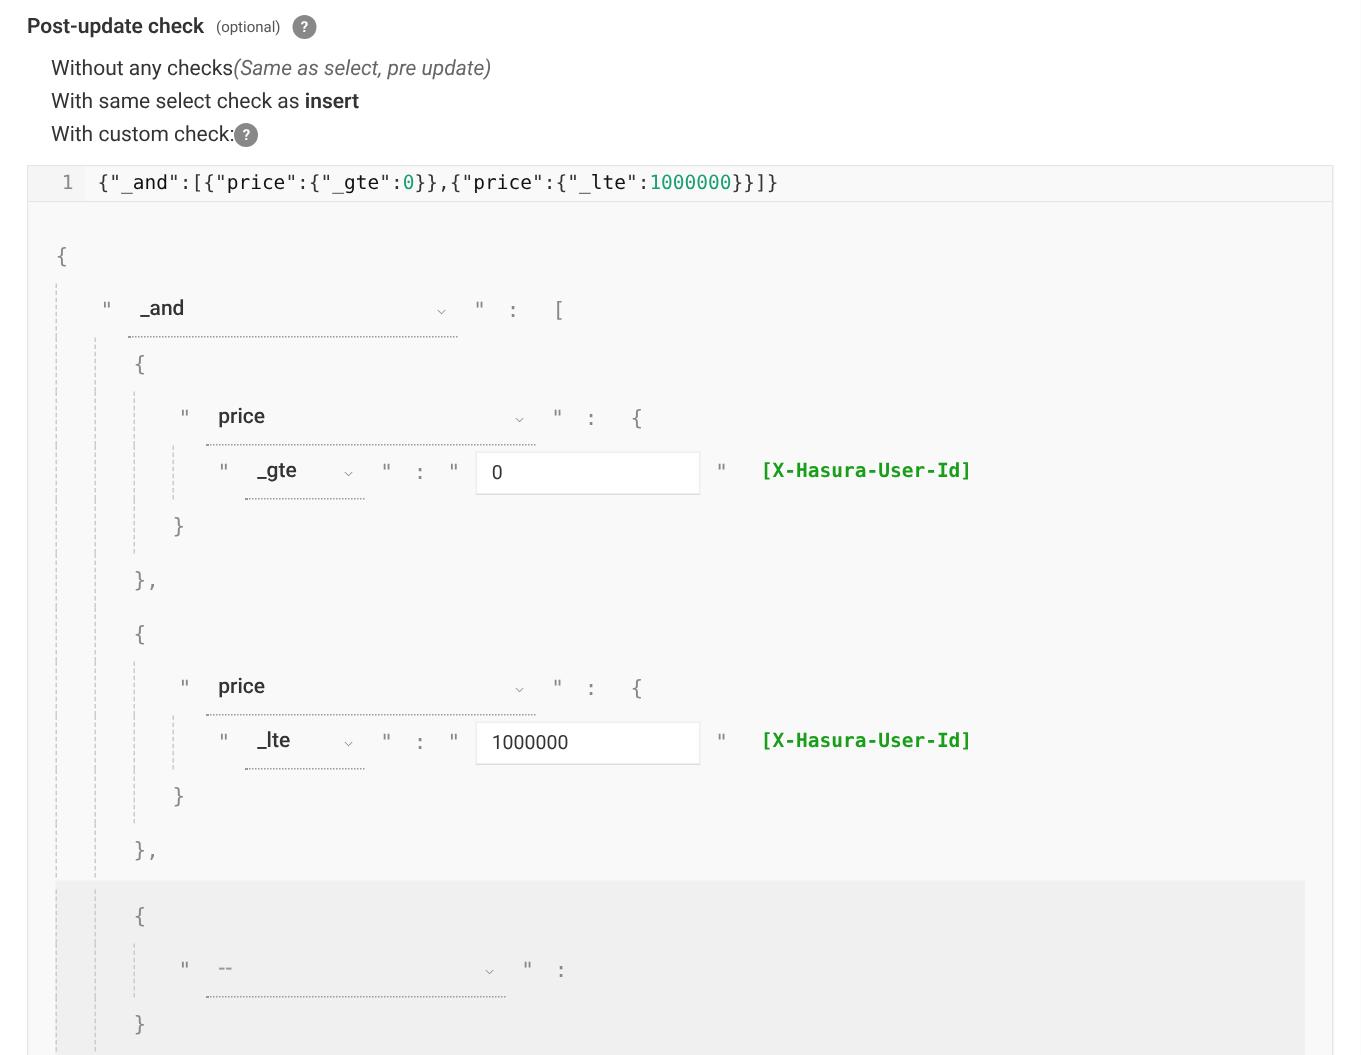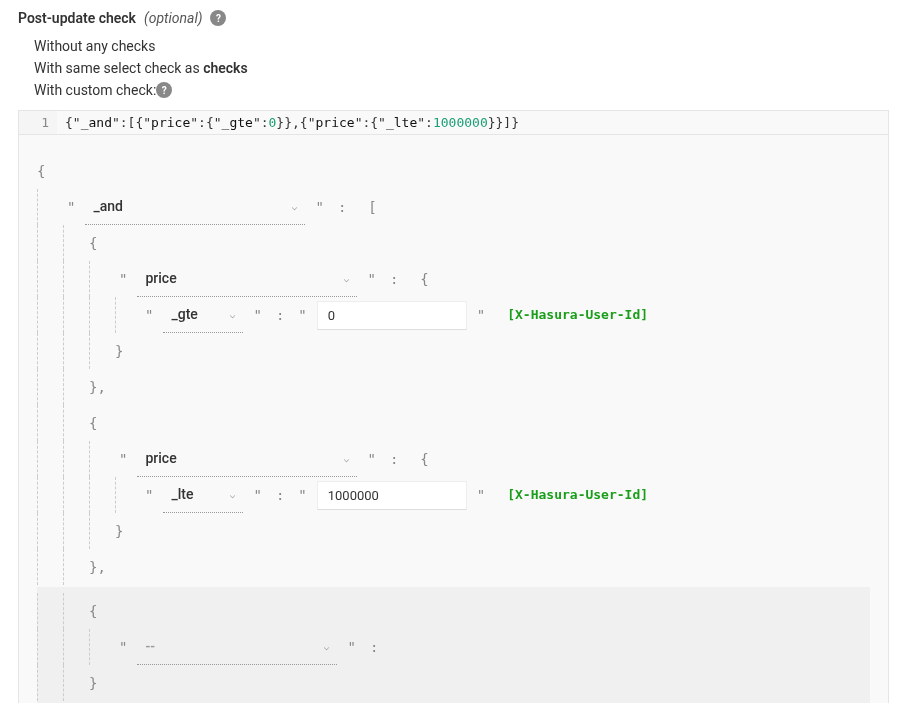--- a/index.html
+++ b/index.html
@@ -28,22 +28,21 @@
     }
     
     .title-bold {
       font-weight: 600;
       font-size: 14px;
       color: #333;
       text-align: right;
     }
     
     .title-optional {
-      font-style: italic;
-      font-size: 14px;
+      font-size: 10px;
       color: #555;
     }
     
     .help-icon {
       display: inline-flex;
       align-items: center;
       justify-content: center;
       width: 16px;
       height: 16px;
       border-radius: 50%;
@@ -220,23 +219,24 @@
 <div class="header">
   <div class="header-title">
     <span class="title-bold">Post-update check</span>
     <span class="title-optional">(optional)</span>
     <span class="help-icon">?</span>
   </div>
 
   <div class="options">
     <div class="option-line">
       <span>Without any checks</span>
+      <span class="option-hint">(Same as select, pre update)</span>
     </div>
     <div class="option-line">
-      <span><span>With same select check as </span><span class="option-bold">checks</span></span>
+      <span><span>With same select check as </span><span class="option-bold">insert</span></span>
     </div>
     <div class="option-line">
       <span>With custom check:</span>
       <span class="help-icon">?</span>
     </div>
   </div>
 </div>
 
 <div class="code-editor">
   <div class="code-line">

